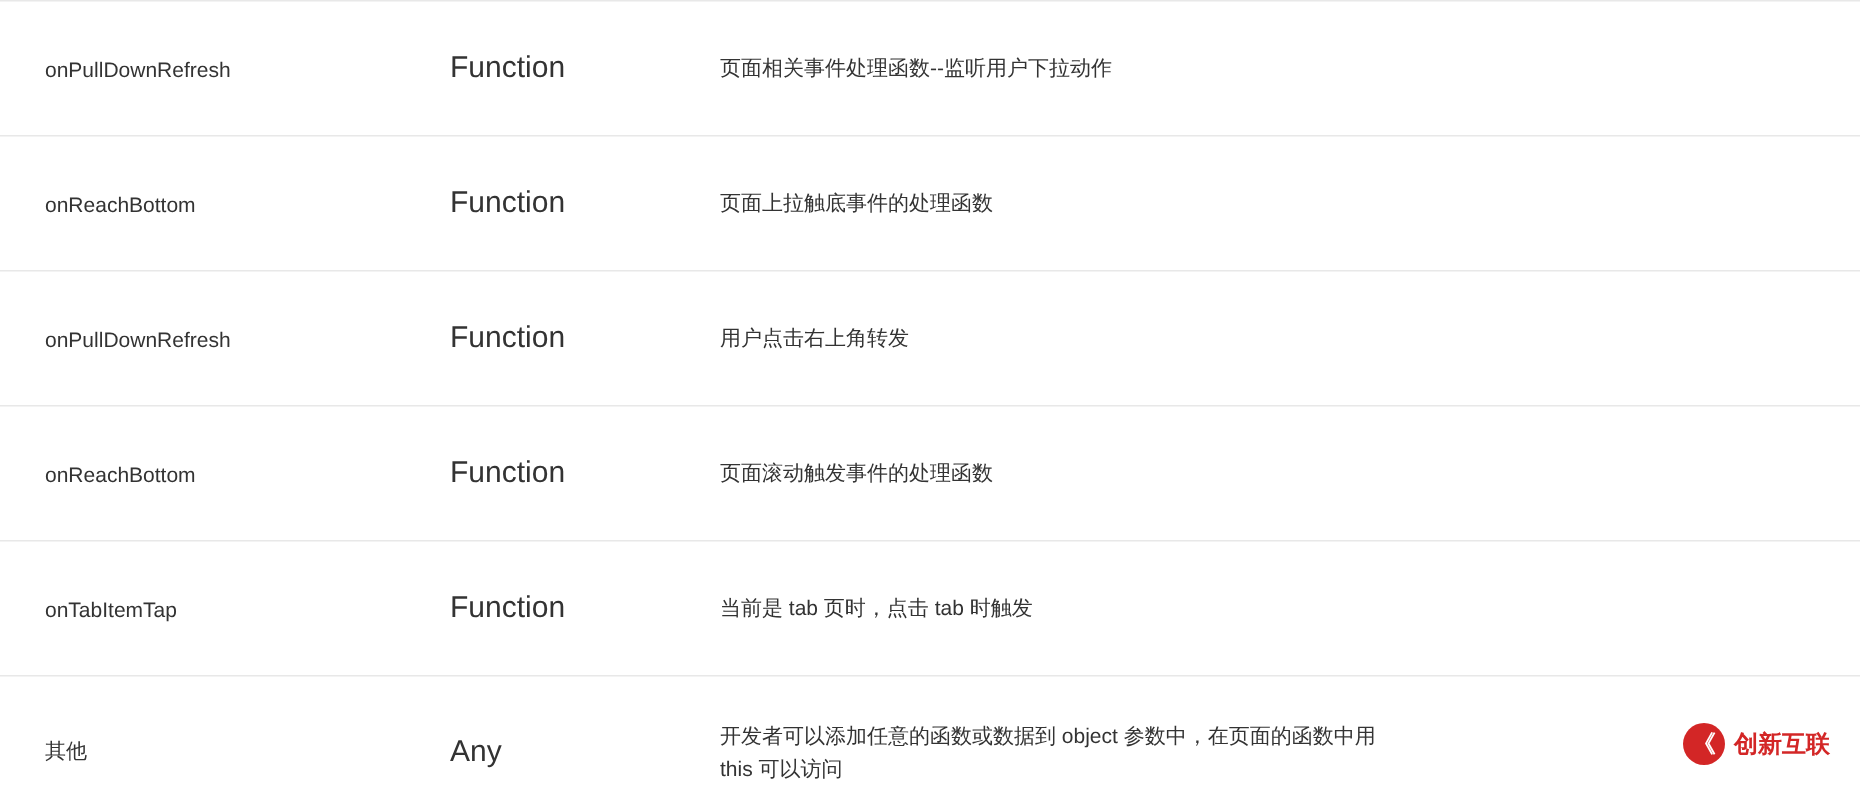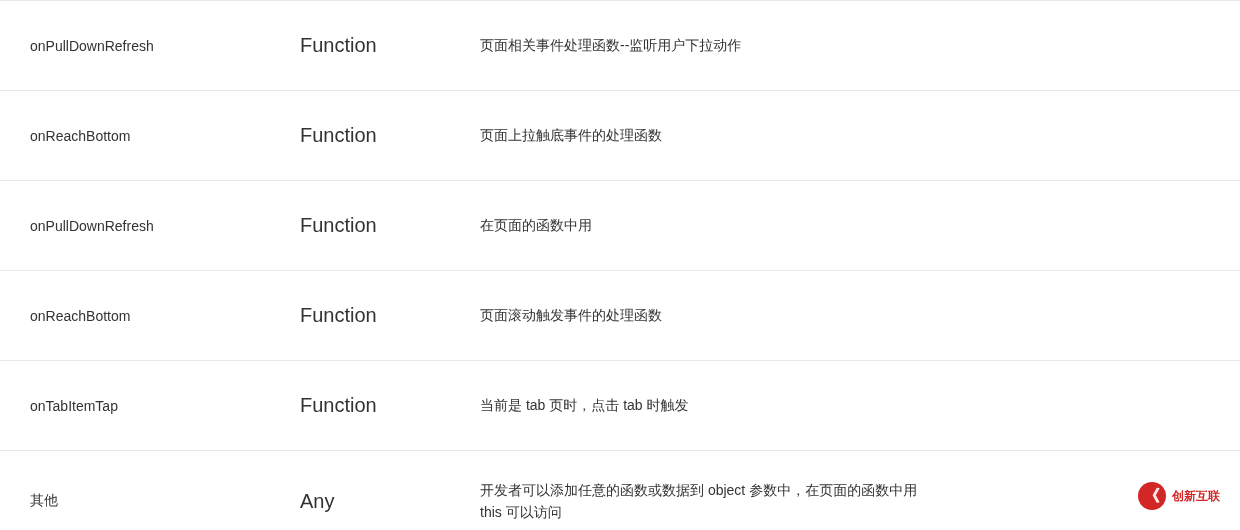--- a/index.html
+++ b/index.html
@@ -84,21 +84,21 @@
       border-radius: 50%;
       display: flex;
       align-items: center;
       justify-content: center;
       color: white;
       font-size: 16px;
       font-weight: bold;
     }
 
     .watermark-text {
-      font-size: 12px;
+      font-size: 16px;
       color: #cc0000;
       font-weight: bold;
     }
 
     .last-row {
       min-height: 100px;
     }
   </style>
 </head>
 <body>
@@ -116,21 +116,21 @@
       <div class="col-name">onReachBottom</div>
       <div class="col-type">Function</div>
       <div class="col-desc">
         <span class="desc-text">页面上拉触底事件的处理函数</span>
       </div>
     </div>
     <div class="table-row">
       <div class="col-name">onPullDownRefresh</div>
       <div class="col-type">Function</div>
       <div class="col-desc">
-        <span class="desc-text">在页面的函数中用</span>
+        <span class="desc-text">用户点击右上角转发</span>
       </div>
     </div>
     <div class="table-row">
       <div class="col-name">onReachBottom</div>
       <div class="col-type">Function</div>
       <div class="col-desc">
         <span class="desc-text">页面滚动触发事件的处理函数</span>
       </div>
     </div>
     <div class="table-row">

